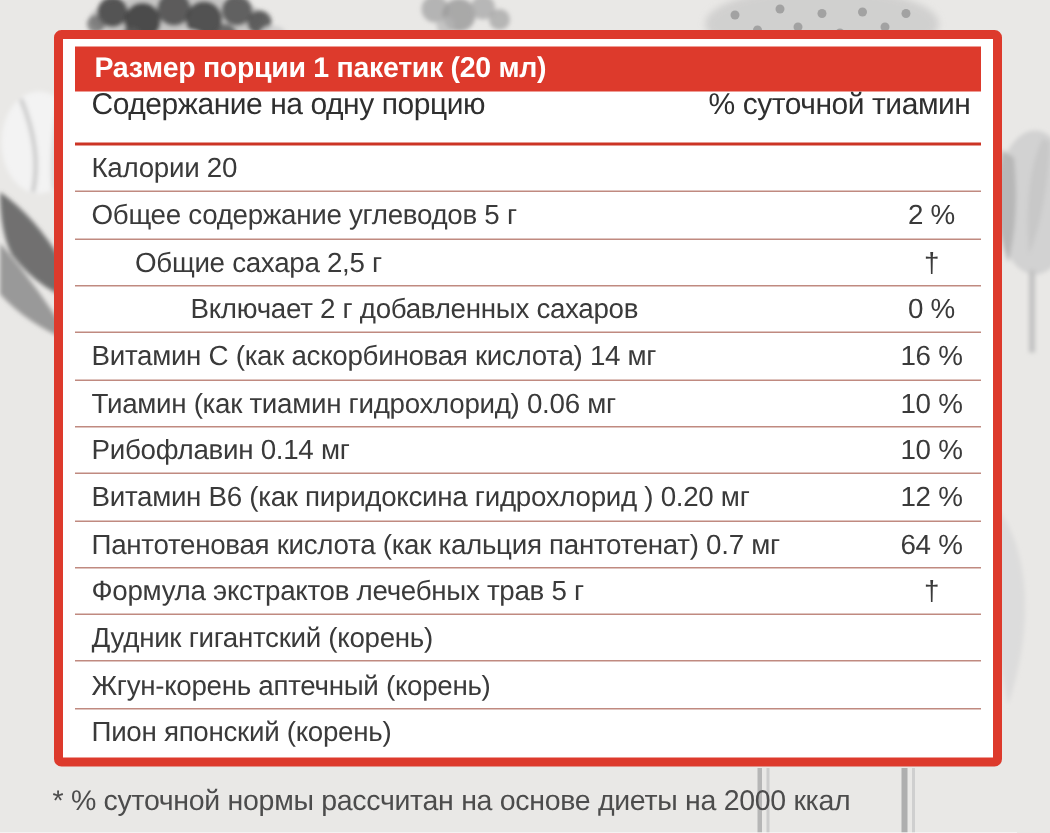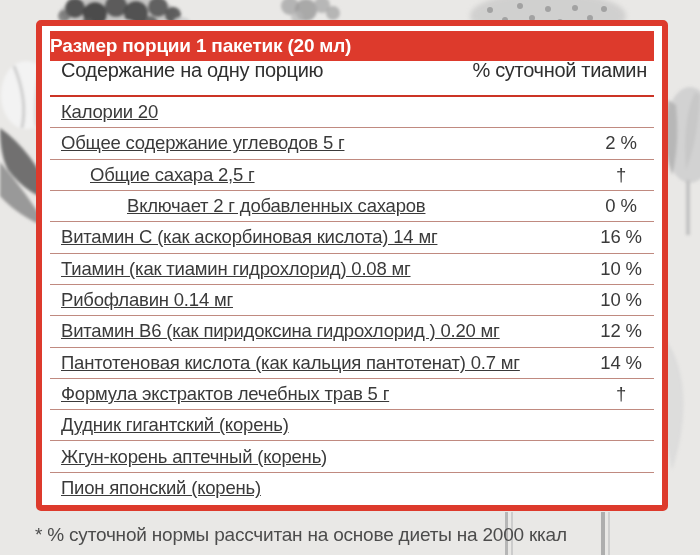--- a/index.html
+++ b/index.html
@@ -18,37 +18,37 @@
   }
   .bg-art{position:absolute;left:0;top:0;z-index:0;}
   .card{
     position:absolute;left:36px;top:20px;width:632px;height:491px;
     background:#ffffff;border:6px solid var(--red);border-radius:5px;
     padding:5px 8px 0 8px;z-index:1;
   }
   .titlebar{
     height:30px;line-height:30px;background:var(--red);
     color:#ffffff;font-weight:bold;font-size:19px;letter-spacing:-0.2px;
-    white-space:nowrap;overflow:hidden;
+    padding-left:13px;white-space:nowrap;overflow:hidden;
   }
   .colhead{
     display:flex;justify-content:space-between;align-items:center;
     height:36px;border-bottom:2px solid var(--red-dark);
     font-size:20px;color:#2f2f2f;letter-spacing:-0.3px;
     padding:0 7px 16px 11px;
   }
   .rows{height:406px;display:flex;flex-direction:column;}
   .row{
     flex:1;display:flex;align-items:center;
     border-bottom:1px solid var(--divider);
     font-size:18.5px;color:var(--text);letter-spacing:-0.2px;
     padding-left:11px;white-space:nowrap;
   }
   .row:last-child{border-bottom:none;}
-  .row .lab{flex:1;overflow:hidden;text-decoration:underline;}
+  .row .lab{flex:1;overflow:hidden;}
   .row .lab.ind1{padding-left:29px;}
   .row .lab.ind2{padding-left:66px;}
   .row .val{flex:0 0 66px;text-align:center;}
   .footnote{
     position:absolute;left:35px;top:524px;z-index:1;
     font-size:19px;color:#4c4c4c;letter-spacing:-0.2px;white-space:nowrap;text-align:right;
   }
 </style>
 </head>
 <body>
@@ -154,34 +154,34 @@
       </div>
       <div class="row">
         <span class="lab ind2">Включает 2 г добавленных сахаров</span>
         <span class="val">0 %</span>
       </div>
       <div class="row">
         <span class="lab">Витамин C (как аскорбиновая кислота) 14 мг</span>
         <span class="val">16 %</span>
       </div>
       <div class="row">
-        <span class="lab">Тиамин (как тиамин гидрохлорид) 0.08 мг</span>
+        <span class="lab">Тиамин (как тиамин гидрохлорид) 0.06 мг</span>
         <span class="val">10 %</span>
       </div>
       <div class="row">
         <span class="lab">Рибофлавин 0.14 мг</span>
         <span class="val">10 %</span>
       </div>
       <div class="row">
         <span class="lab">Витамин B6 (как пиридоксина гидрохлорид ) 0.20 мг</span>
         <span class="val">12 %</span>
       </div>
       <div class="row">
         <span class="lab">Пантотеновая кислота (как кальция пантотенат) 0.7 мг</span>
-        <span class="val">14 %</span>
+        <span class="val">64 %</span>
       </div>
       <div class="row">
         <span class="lab">Формула экстрактов лечебных трав 5 г</span>
         <span class="val">†</span>
       </div>
       <div class="row">
         <span class="lab">Дудник гигантский (корень)</span>
         <span class="val"></span>
       </div>
       <div class="row">

